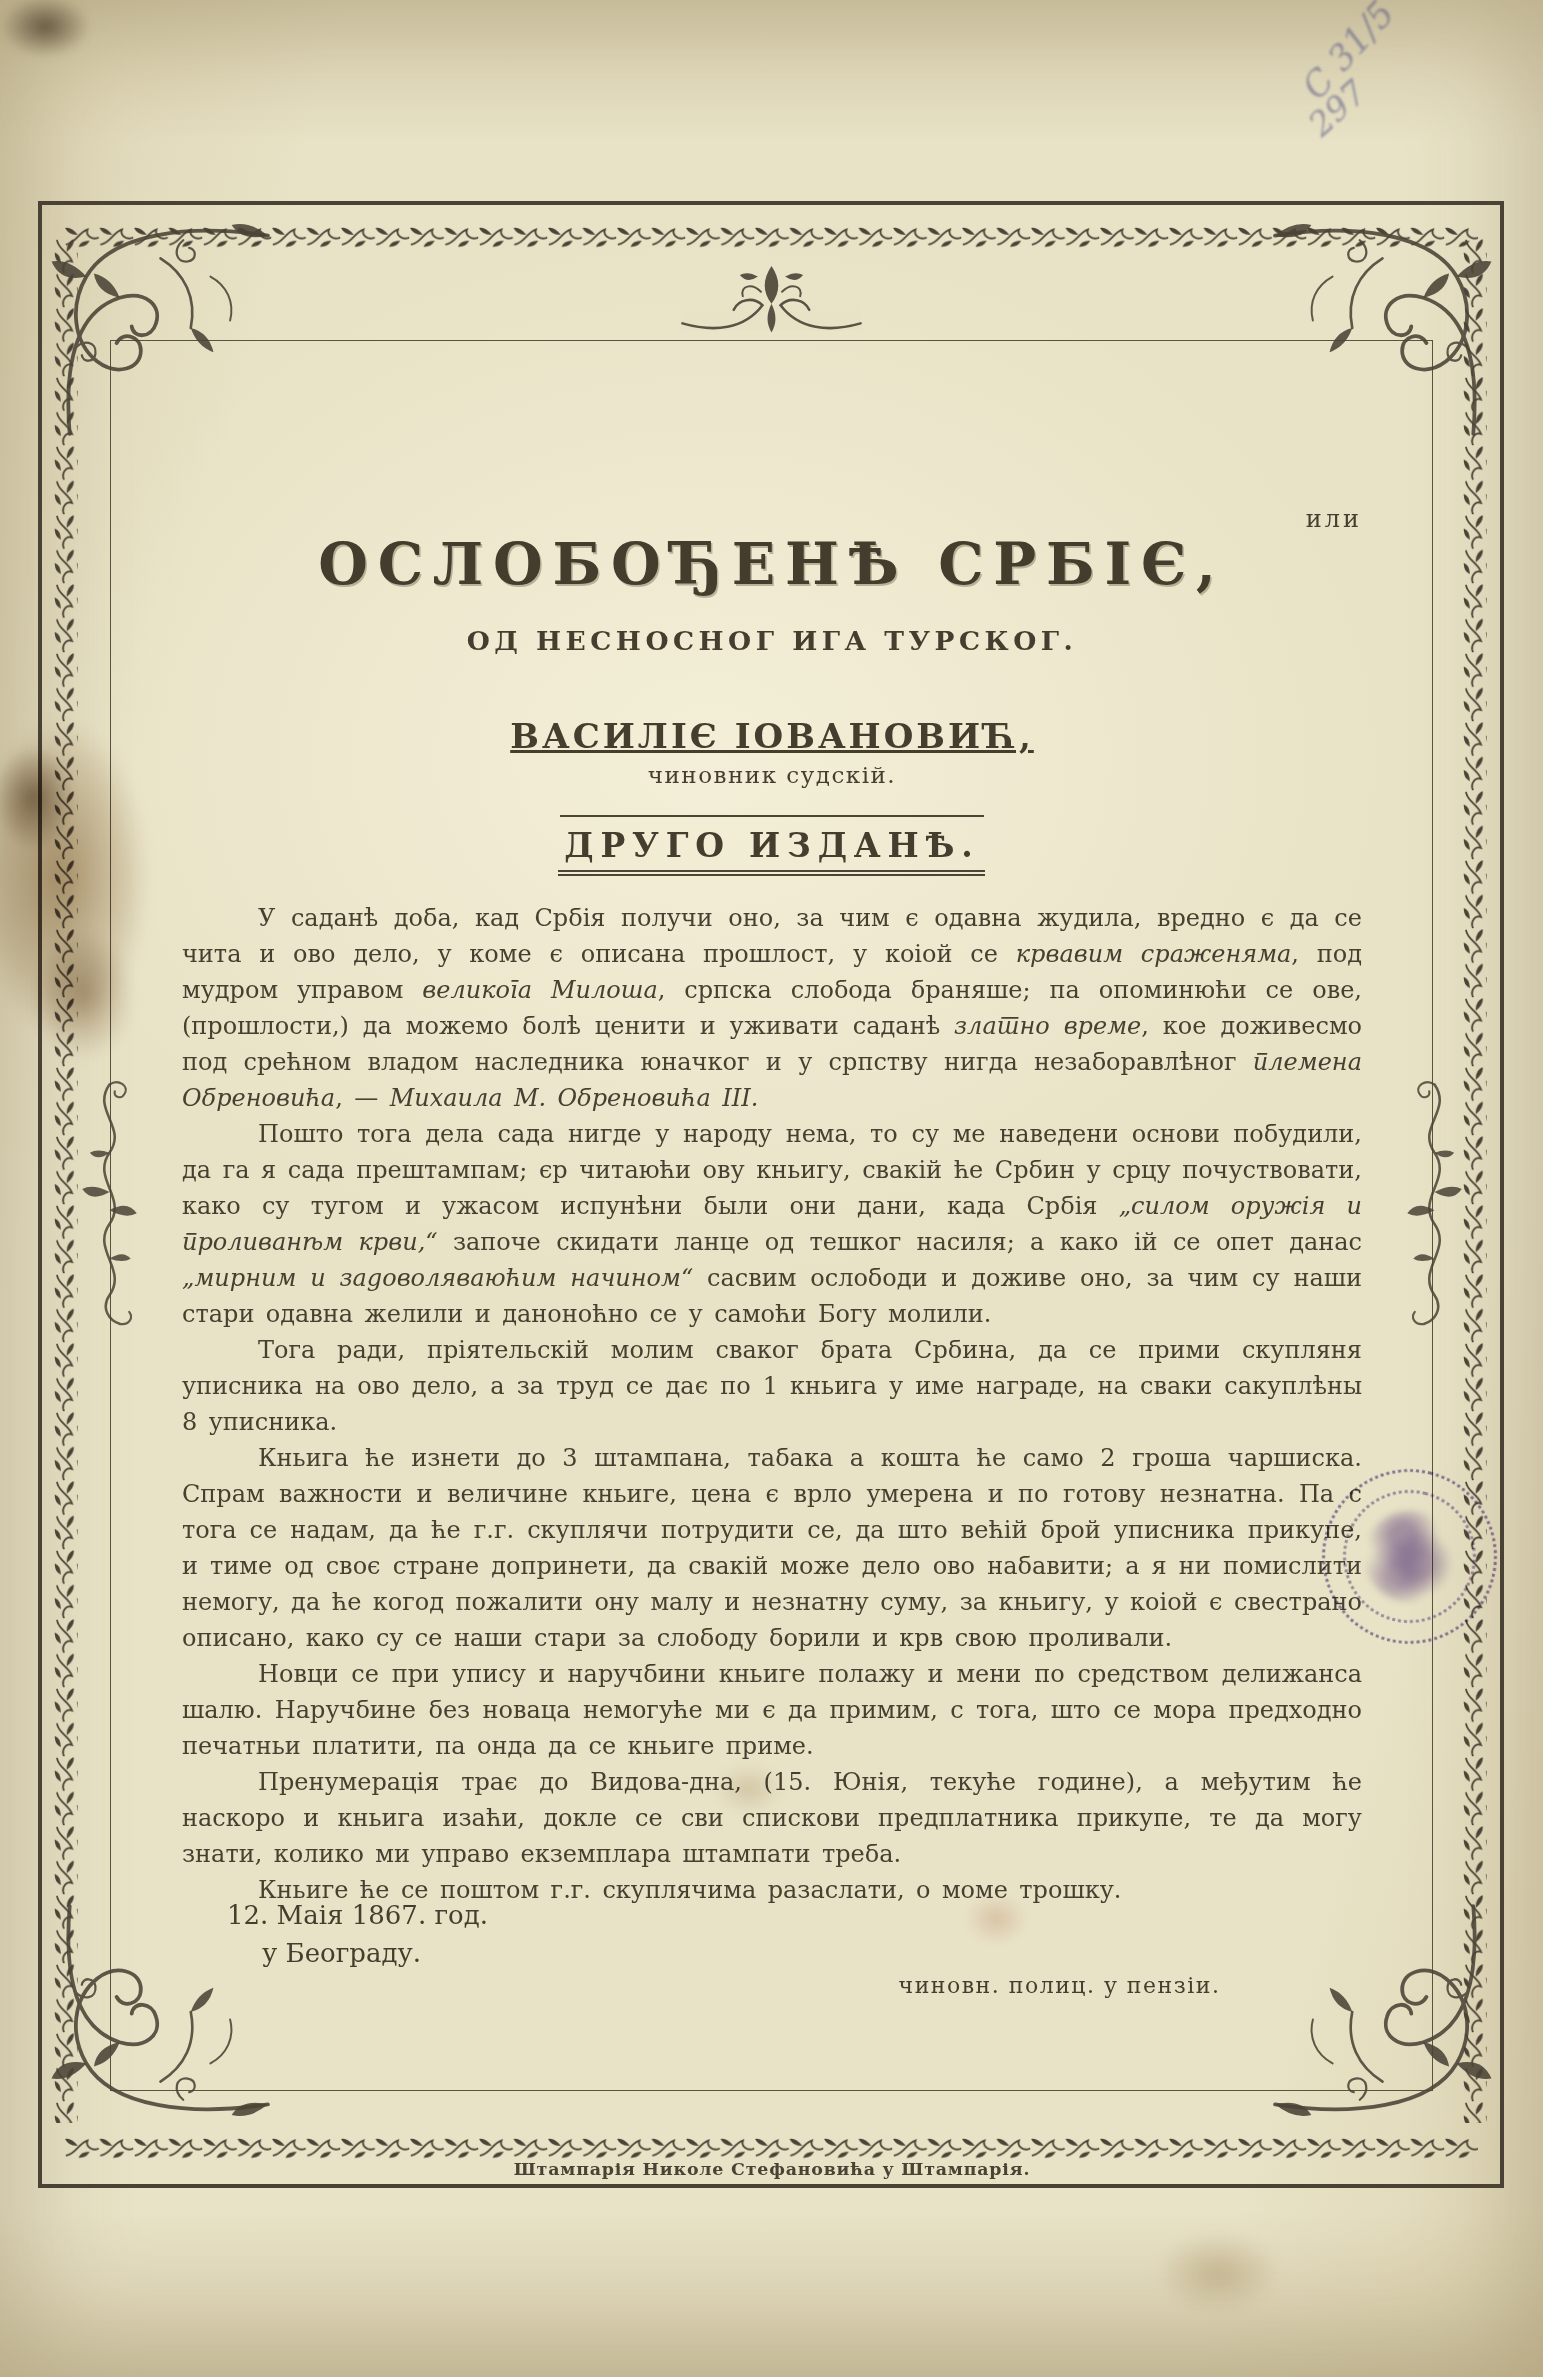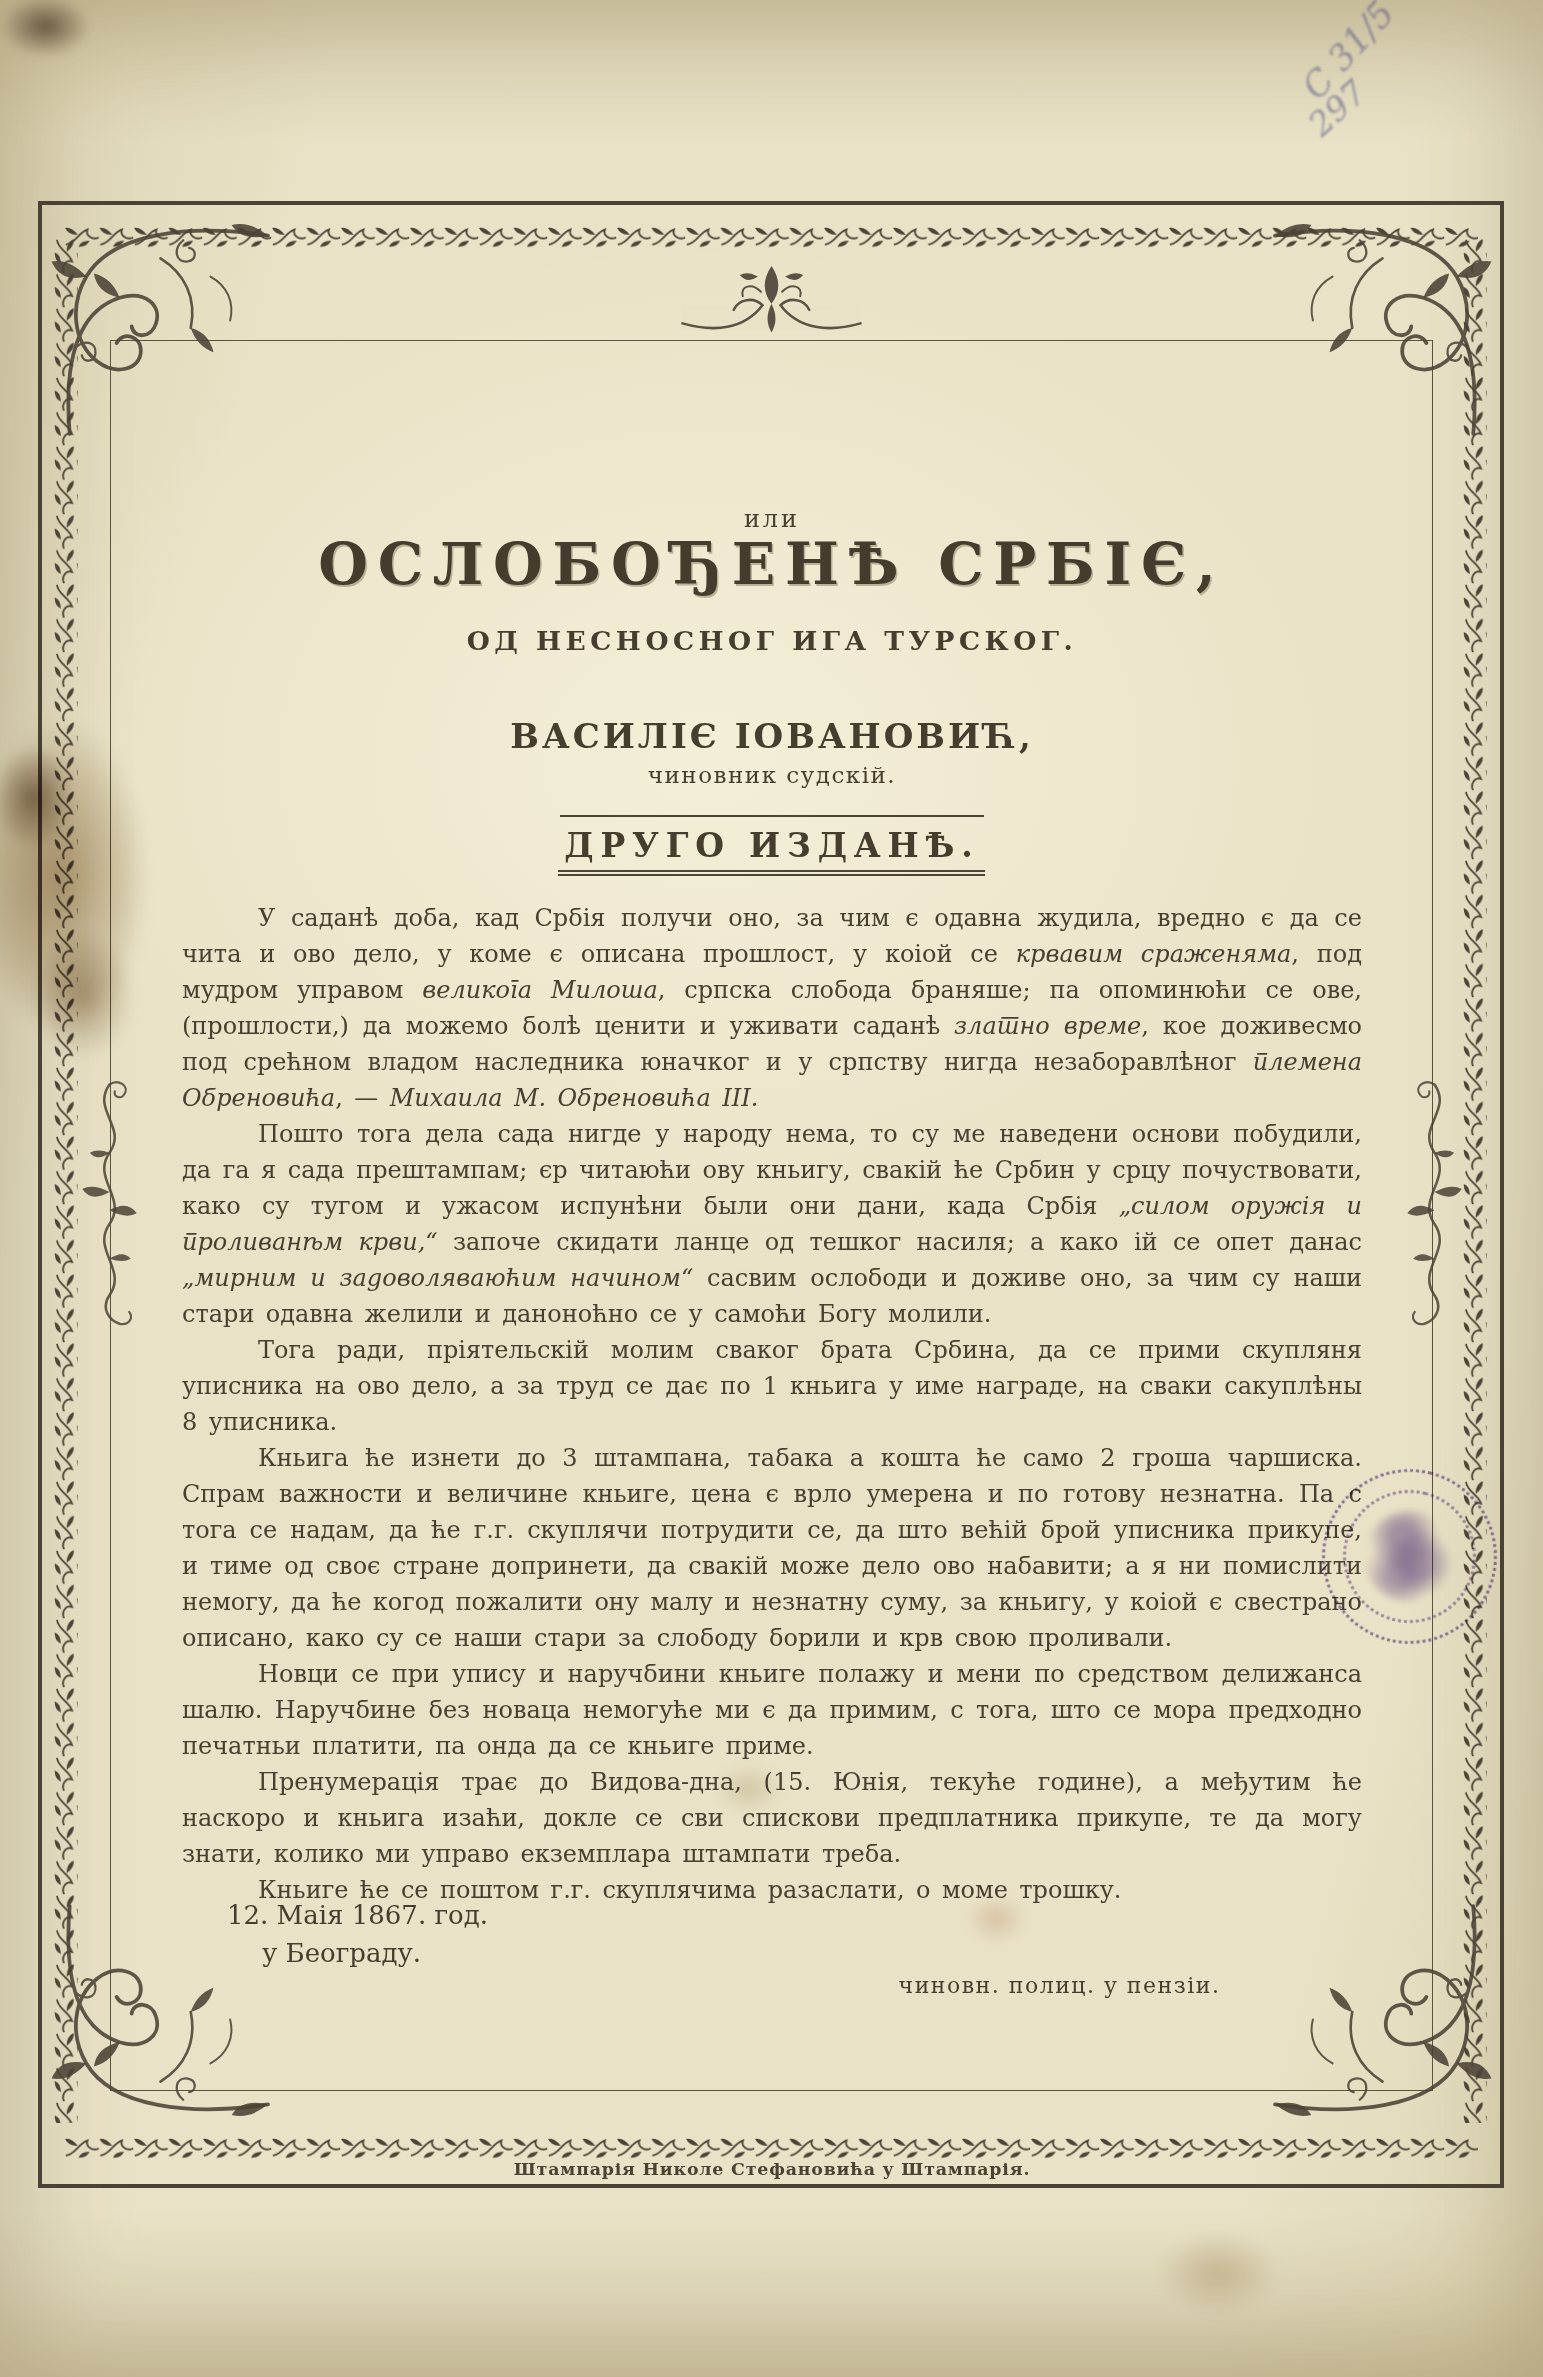--- a/index.html
+++ b/index.html
@@ -16,25 +16,25 @@
   }
   
   .outer-border{position:absolute;left:38px;top:201px;width:1458px;height:1979px;border:4.5px solid #4a4234;filter:blur(0.3px);}
   .inner-border{position:absolute;left:110px;top:340px;width:1321px;height:1749px;border:1.5px solid #5a5240;}
   .vine{position:absolute;}
   .orn{position:absolute;pointer-events:none;}
   
   .mast{position:absolute;left:182px;width:1180px;text-align:center;}
   .title{top:377px;font-weight:bold;font-size:70px;line-height:1;letter-spacing:6px;color:#3f382a;}
   .stretch{display:inline-block;transform:scaleY(1.5);transform-origin:50% 0;}
-  .ili{top:505px;font-size:24px;letter-spacing:3px;}
+  .ili{top:505px;font-size:24px;letter-spacing:3px;text-align:right;}
   .title2{top:533px;font-weight:bold;font-size:57px;line-height:1.1;letter-spacing:9.8px;color:#443c2d;text-shadow:1.5px 1.5px 0 rgba(120,110,85,.45);}
   .subtitle{top:625px;font-weight:bold;font-size:26.5px;letter-spacing:4.5px;}
   .napisao{top:687px;font-size:19.7px;letter-spacing:3.8px;}
-  .author{top:716px;font-weight:bold;font-size:34px;letter-spacing:3px;}
+  .author{top:716px;font-weight:bold;font-size:34px;letter-spacing:3px;text-decoration:underline;}
   .author-title{top:762px;font-size:23px;letter-spacing:1.5px;}
   .rule-thin{position:absolute;left:560px;top:815px;width:424px;height:0;border-top:2.3px solid #4c4435;filter:blur(0.3px);}
   .edition{top:826px;font-weight:bold;font-size:33px;letter-spacing:6.8px;}
   .rule-thick{position:absolute;left:558px;top:870px;width:427px;height:2.3px;border-top:2.3px solid #4c4435;border-bottom:2.3px solid #4c4435;filter:blur(0.4px);}
   
   .bodytext{position:absolute;left:182px;top:900px;width:1180px;font-size:24px;line-height:36px;text-align:justify;word-spacing:3.8px;color:#473f30;}
   .bodytext p{margin:0;text-indent:76px;}
   .it{font-style:italic;}
   
   .date1{position:absolute;left:227px;top:1900px;font-size:26px;}

